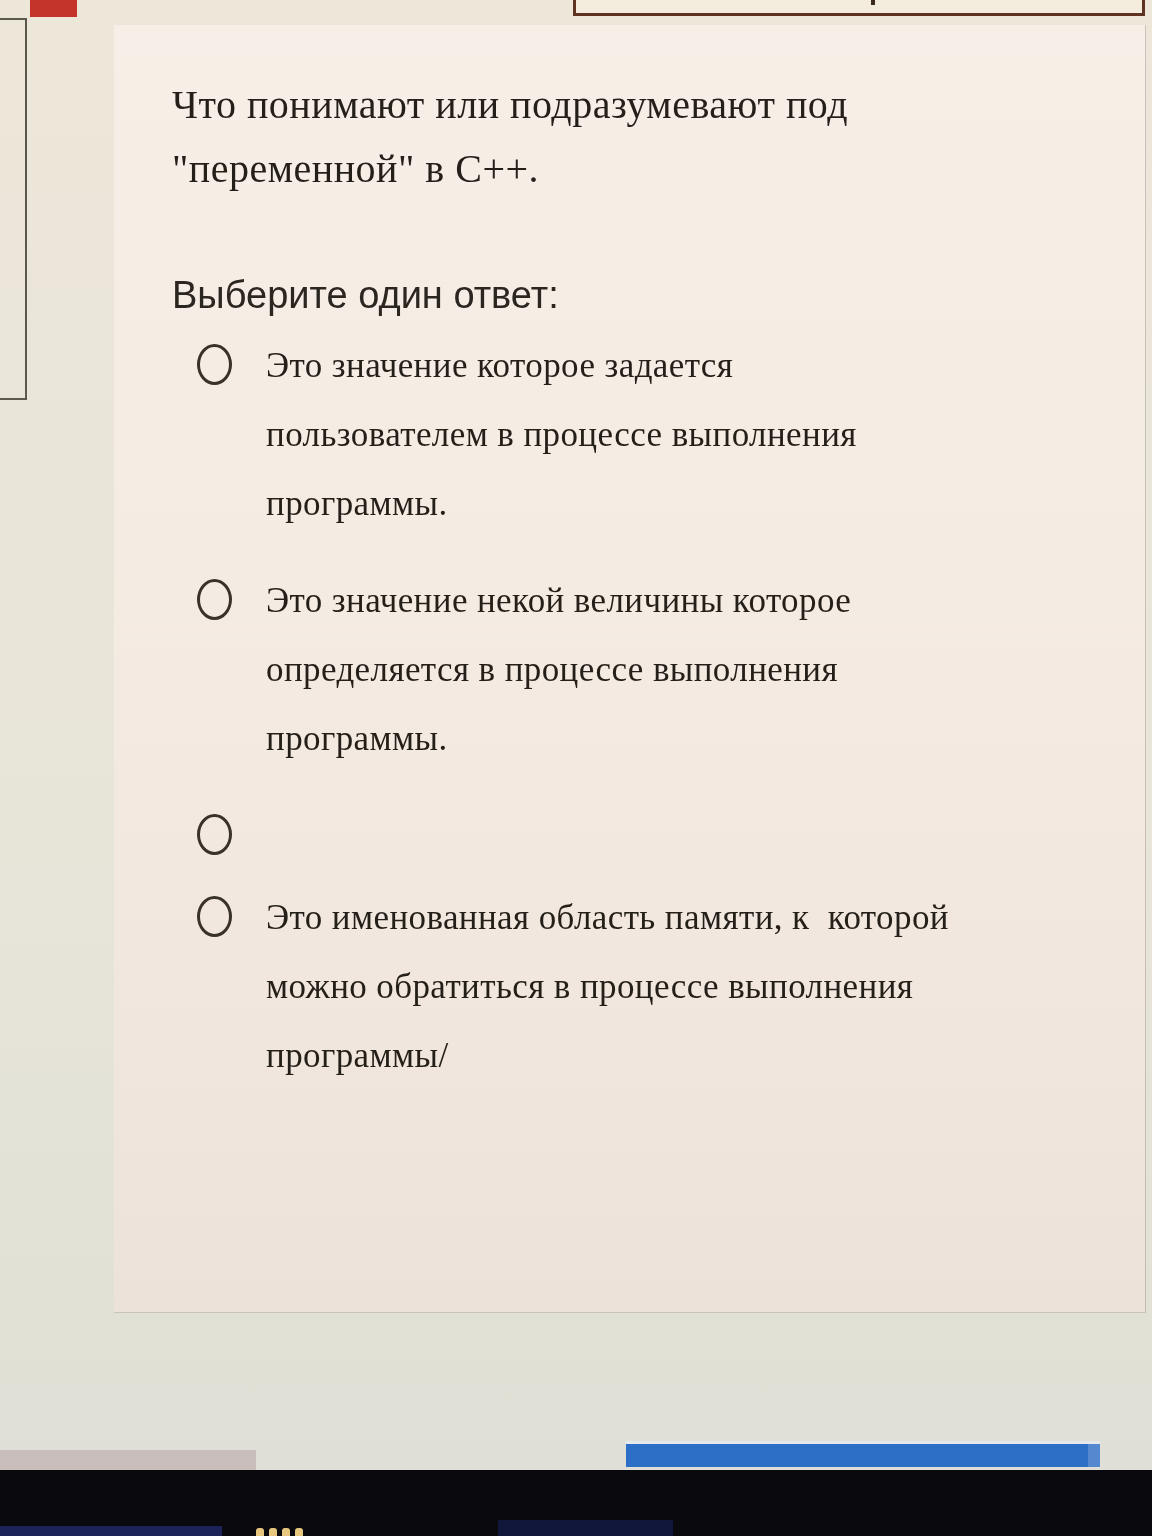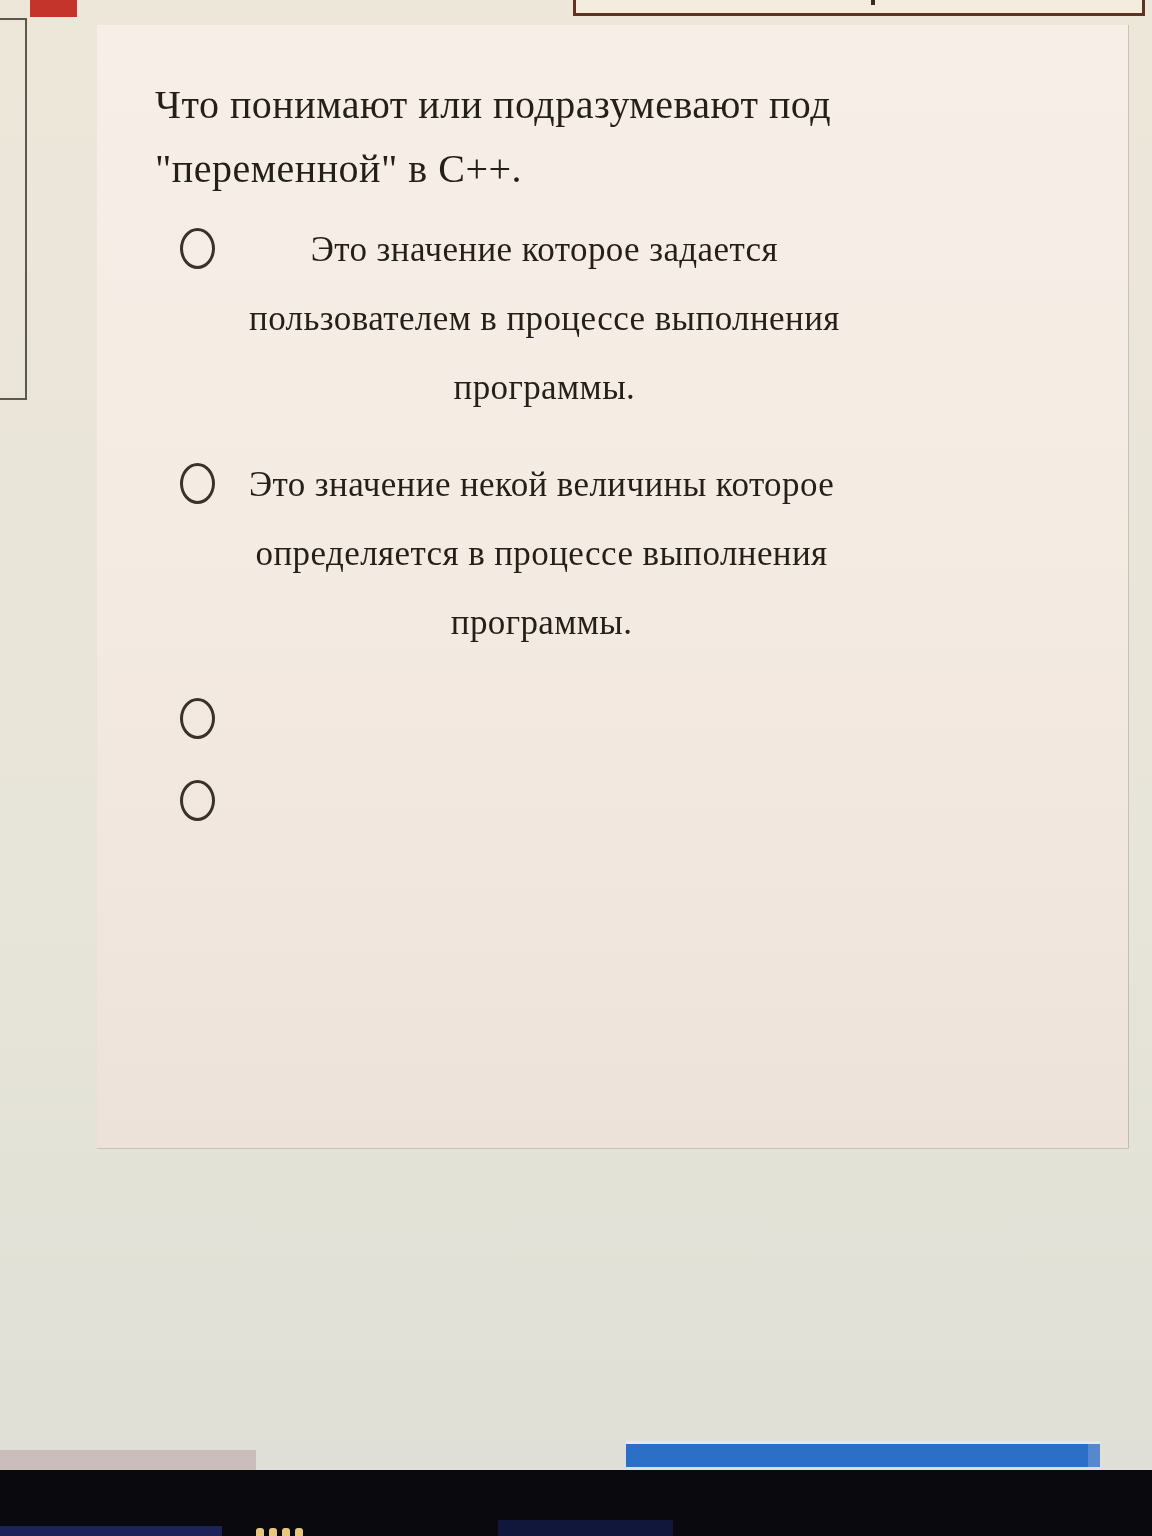--- a/index.html
+++ b/index.html
@@ -26,21 +26,21 @@
     border: 3px solid #5f3222;
     background: #f4ecdd;
   }
   .topright-tick {
     position: absolute; left: 295px; bottom: 8px; width: 4px; height: 6px;
     background: #3a2a20;
   }
 
   
   .panel {
-    position: absolute; left: 97px; top: 25px; width: 1032px; height: 1124px;
+    position: absolute; left: 114px; top: 25px; width: 1032px; height: 1288px;
     background: linear-gradient(180deg, #f7eee7 0%, #f4ebe3 45%, #f0e6de 80%, #ece2da 100%);
     border-right: 1px solid rgba(120,115,100,0.35);
     border-bottom: 1px solid rgba(120,115,100,0.35);
   }
   .question-title {
     margin: 48px 0 0 58px;
     width: 880px;
     font-size: 40px;
     line-height: 64px;
     font-weight: 400;
@@ -51,21 +51,20 @@
   .prompt {
     margin: 72px 0 0 58px;
     font-family: "Liberation Sans", sans-serif;
     font-size: 38px;
     line-height: 44px;
     color: #2b2620;
   }
   .options {
     margin: 14px 0 0 83px;
     width: 930px;
-    text-align: center;
   }
   .option-row {
     display: flex;
     align-items: flex-start;
     gap: 34px;
     margin-bottom: 28px;
     cursor: pointer;
   }
   .radio {
     flex: 0 0 auto;
@@ -126,20 +125,21 @@
 
 <div class="topright-box">
   <div class="topright-tick"></div>
 </div>
 
 <div class="panel">
 
   <div class="question-title">Что понимают или подразумевают под
 "переменной" в С++.</div>
 
+  <div class="prompt">Выберите один ответ:</div>
 
   <div class="options">
 
     <div class="option-row">
       <div class="radio" role="radio" aria-checked="false"></div>
       <div class="option-text">Это значение которое задается
 пользователем в процессе выполнения
 программы.</div>
     </div>
 
@@ -150,20 +150,23 @@
 программы.</div>
     </div>
 
 
     <div class="option-row">
       <div class="radio" role="radio" aria-checked="false"></div>
     </div>
 
     <div class="option-row">
       <div class="radio" role="radio" aria-checked="false"></div>
+      <div class="option-text">Это именованная область памяти, к  которой
+можно обратиться в процессе выполнения
+программы/</div>
     </div>
 
   </div>
 </div>
 
 <div class="pink-strip"></div>
 
 <div class="blue-bar">
   <div class="blue-bar-endcap"></div>
 </div>

